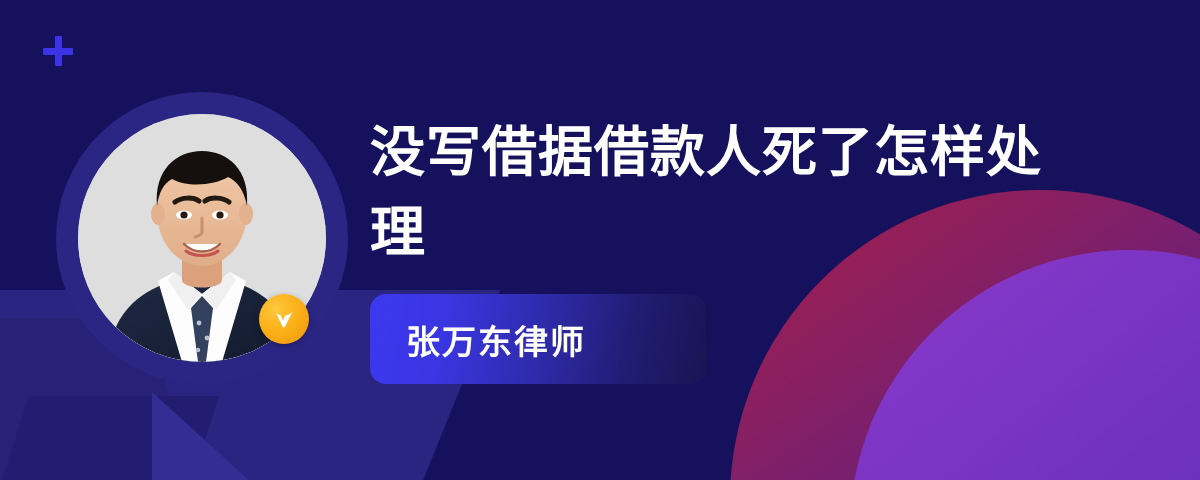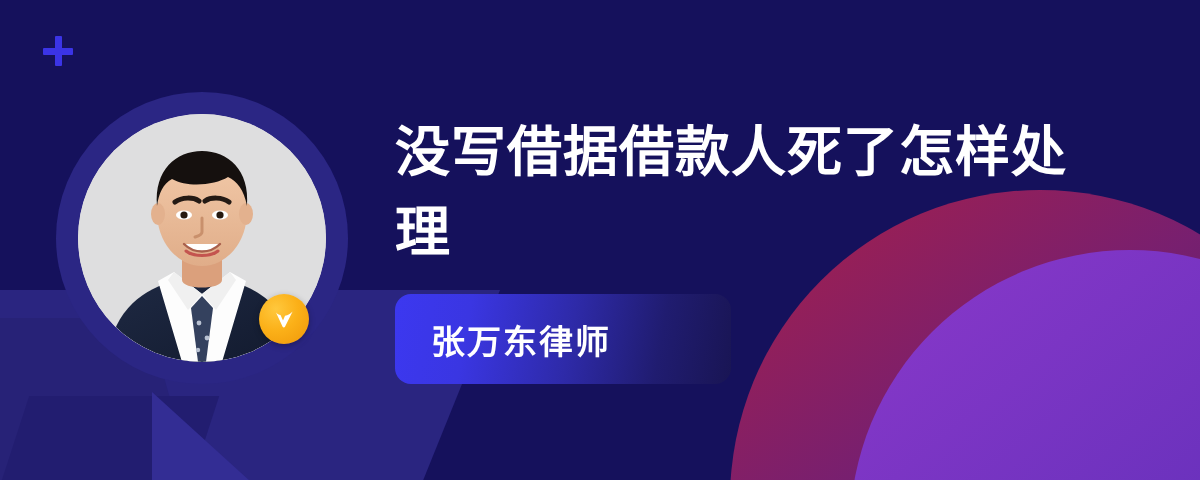--- a/index.html
+++ b/index.html
@@ -113,21 +113,21 @@
     border-radius:50%;
     background:radial-gradient(circle at 34% 30%,#ffc83d 0%,#fbb018 46%,#ef9709 100%);
     display:flex;align-items:center;justify-content:center;
     box-shadow:0 2px 6px rgba(0,0,0,.28);
   }
   .verify-badge svg{width:30px;height:30px;display:block;}
 
   
   .content{
     position:absolute;
-    left:395px; top:112px;
+    left:370px; top:112px;
     width:760px;
   }
   .headline{
     margin:0;
     color:#ffffff;
     font-size:55px;
     font-weight:bold;
     line-height:80px;
     letter-spacing:1px;
     width:700px;

